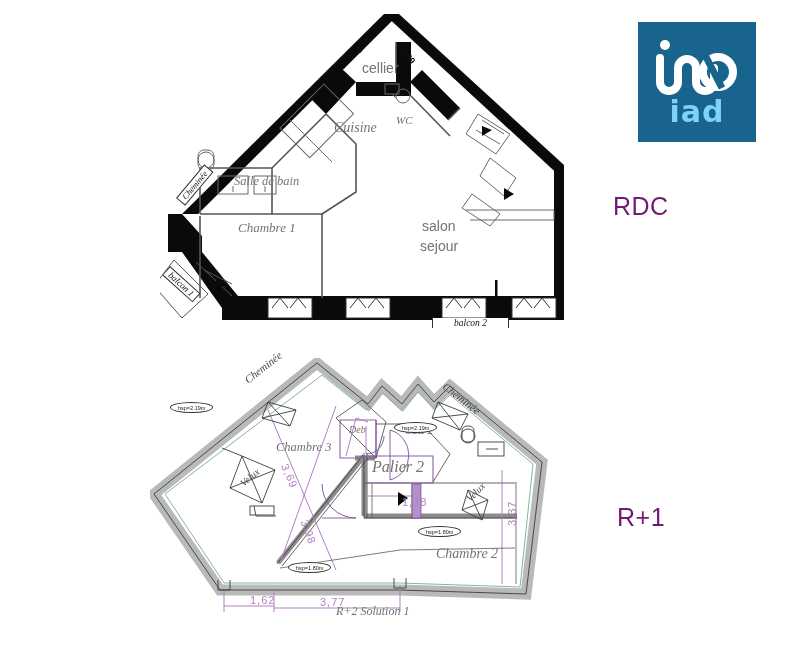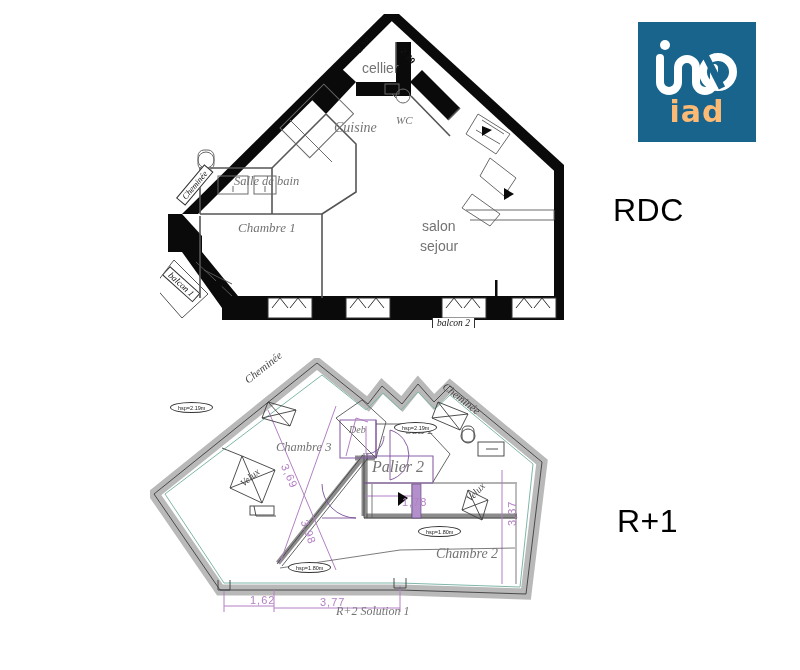--- a/index.html
+++ b/index.html
@@ -13,30 +13,30 @@
   #page{position:absolute;left:0;top:0;width:800px;height:670px;}
 
   
   .logo-box{
     position:absolute;left:638px;top:22px;width:118px;height:120px;
     background:#18648c;
   }
   .logo-mark{position:absolute;left:18px;top:16px;width:84px;height:58px;}
   .logo-word{
     position:absolute;left:0;top:72px;width:118px;
-    text-align:center;color:#fdba74;
+    text-align:center;color:#7dd3fc;
     font-family:"DejaVu Sans", sans-serif;
     font-weight:bold;font-size:30px;letter-spacing:1px;
   }
 
   
   .floor-caption{
-    position:absolute;color:#000000;
-    font-family:"Liberation Sans", sans-serif;
-    font-size:32px;letter-spacing:.5px;
+    position:absolute;color:#701a75;
+    font-family:"Liberation Sans", sans-serif;
+    font-size:25px;letter-spacing:.5px;
   }
   #cap-rdc{left:613px;top:192px;}
   #cap-r1{left:617px;top:503px;}
 
   
   .plan{position:absolute;}
   .plan svg{display:block;}
 
   
   .lbl{
@@ -183,21 +183,21 @@
     <div class="lbl" style="left:74px;top:166px;font-size:12.5px;text-align:center;">Salle de bain</div>
     <div class="lbl" style="left:78px;top:212px;font-size:13px;">Chambre  1</div>
     <div class="lbl sans" style="left:262px;top:210px;font-size:14px;">salon</div>
     <div class="lbl sans" style="left:260px;top:230px;font-size:14px;">sejour</div>
 
     <div class="dimk" style="left:194px;top:40px;transform:rotate(-48deg);transform-origin:left top;">2.18</div>
     <div class="dimk" style="left:246px;top:38px;transform:rotate(50deg);transform-origin:left top;">2.39</div>
 
     <div class="boxlbl" style="left:16px;top:190px;transform:rotate(-50deg);transform-origin:left top;padding:0 4px;font-size:8.5px;">Cheminée</div>
     <div class="boxlbl" style="left:10px;top:258px;transform:rotate(42deg);transform-origin:left top;padding:0 4px;font-size:9px;">balcon  1</div>
-    <div class="boxlbl" style="left:272px;top:310px;padding:0 4px;font-size:9.5px;border:none;border-left:1px solid #333;border-right:1px solid #333;">balcon  2</div>
+    <div class="boxlbl" style="left:272px;top:310px;padding:0 21px;font-size:9.5px;border:none;border-left:1px solid #333;border-right:1px solid #333;">balcon  2</div>
   </div>
 
   <div class="plan" id="plan-r1" style="left:150px;top:358px;width:400px;height:272px;">
     <svg width="400" height="272" viewBox="0 0 400 272">
 
       <path d="M167,5 L218,46 L232,28 L252,46 L268,26 L284,44 L300,28 L392,104
                L376,236 L250,232 L70,232 L4,136 Z" fill="none" stroke="#b9b9b9" stroke-width="11"></path>
       <path d="M167,5 L218,46 L232,28 L252,46 L268,26 L284,44 L300,28 L392,104
                L376,236 L250,232 L70,232 L4,136 Z" fill="none" stroke="#3c3c3c" stroke-width="0.9"></path>
 

